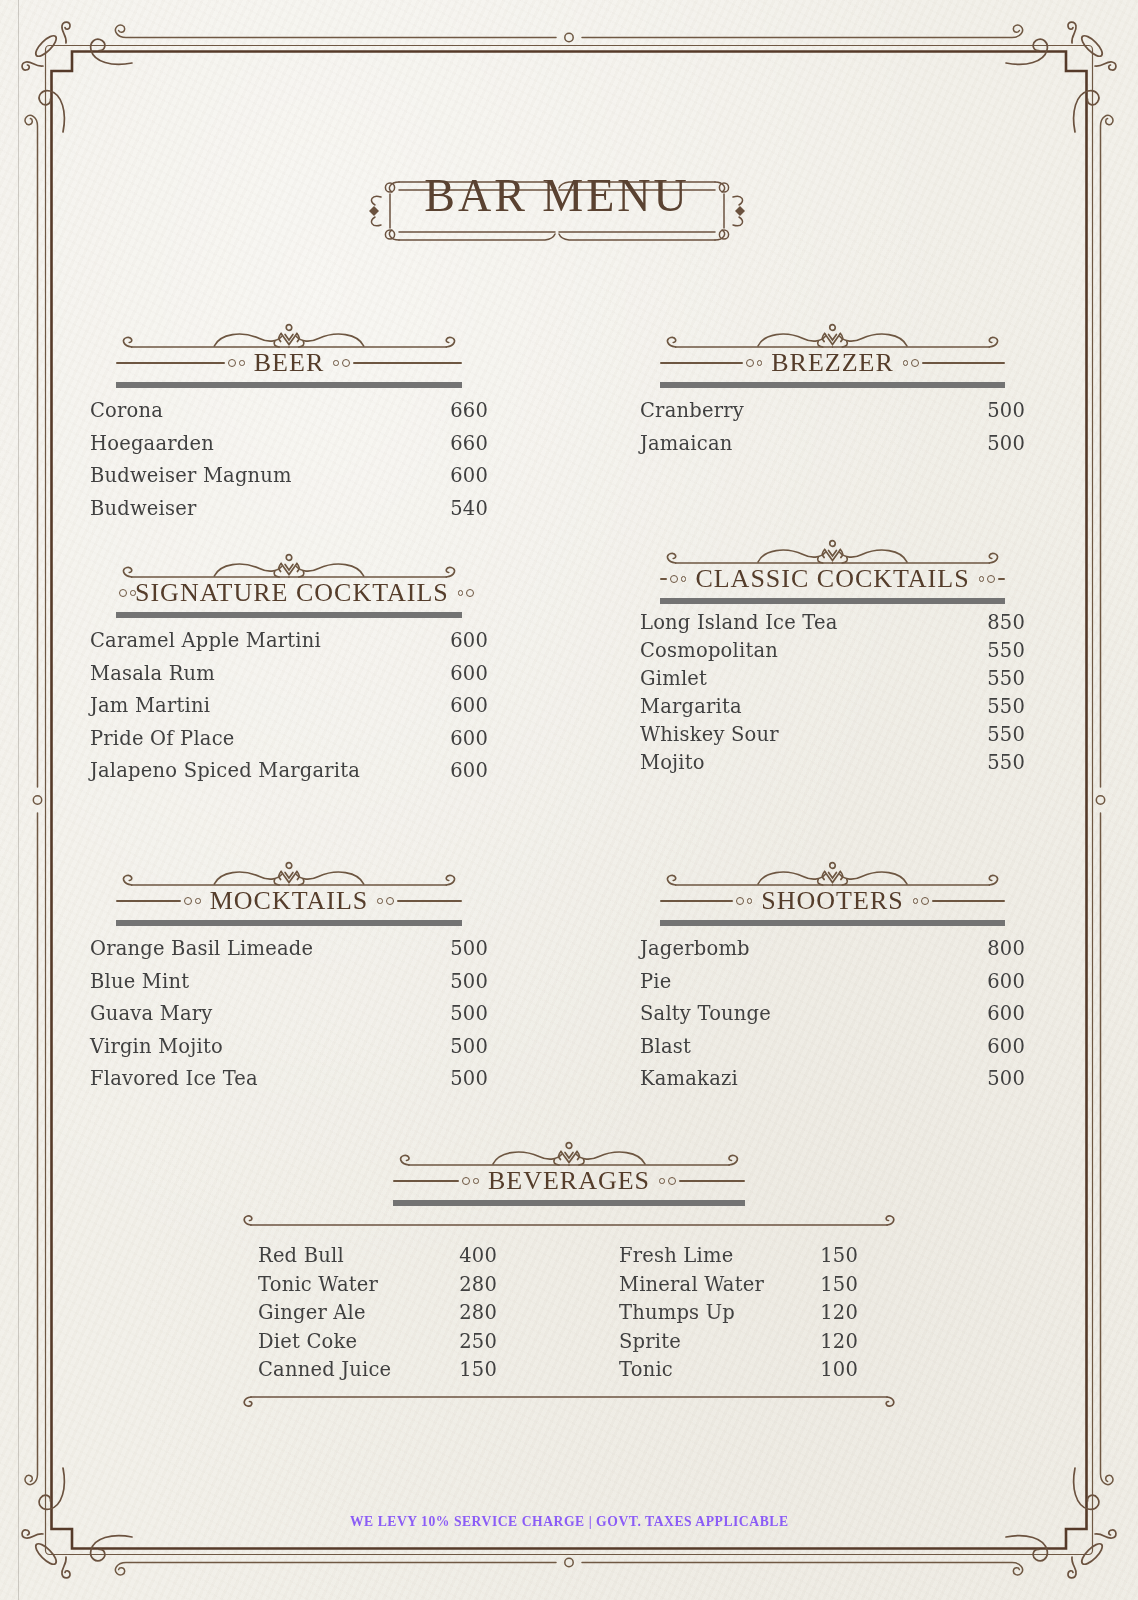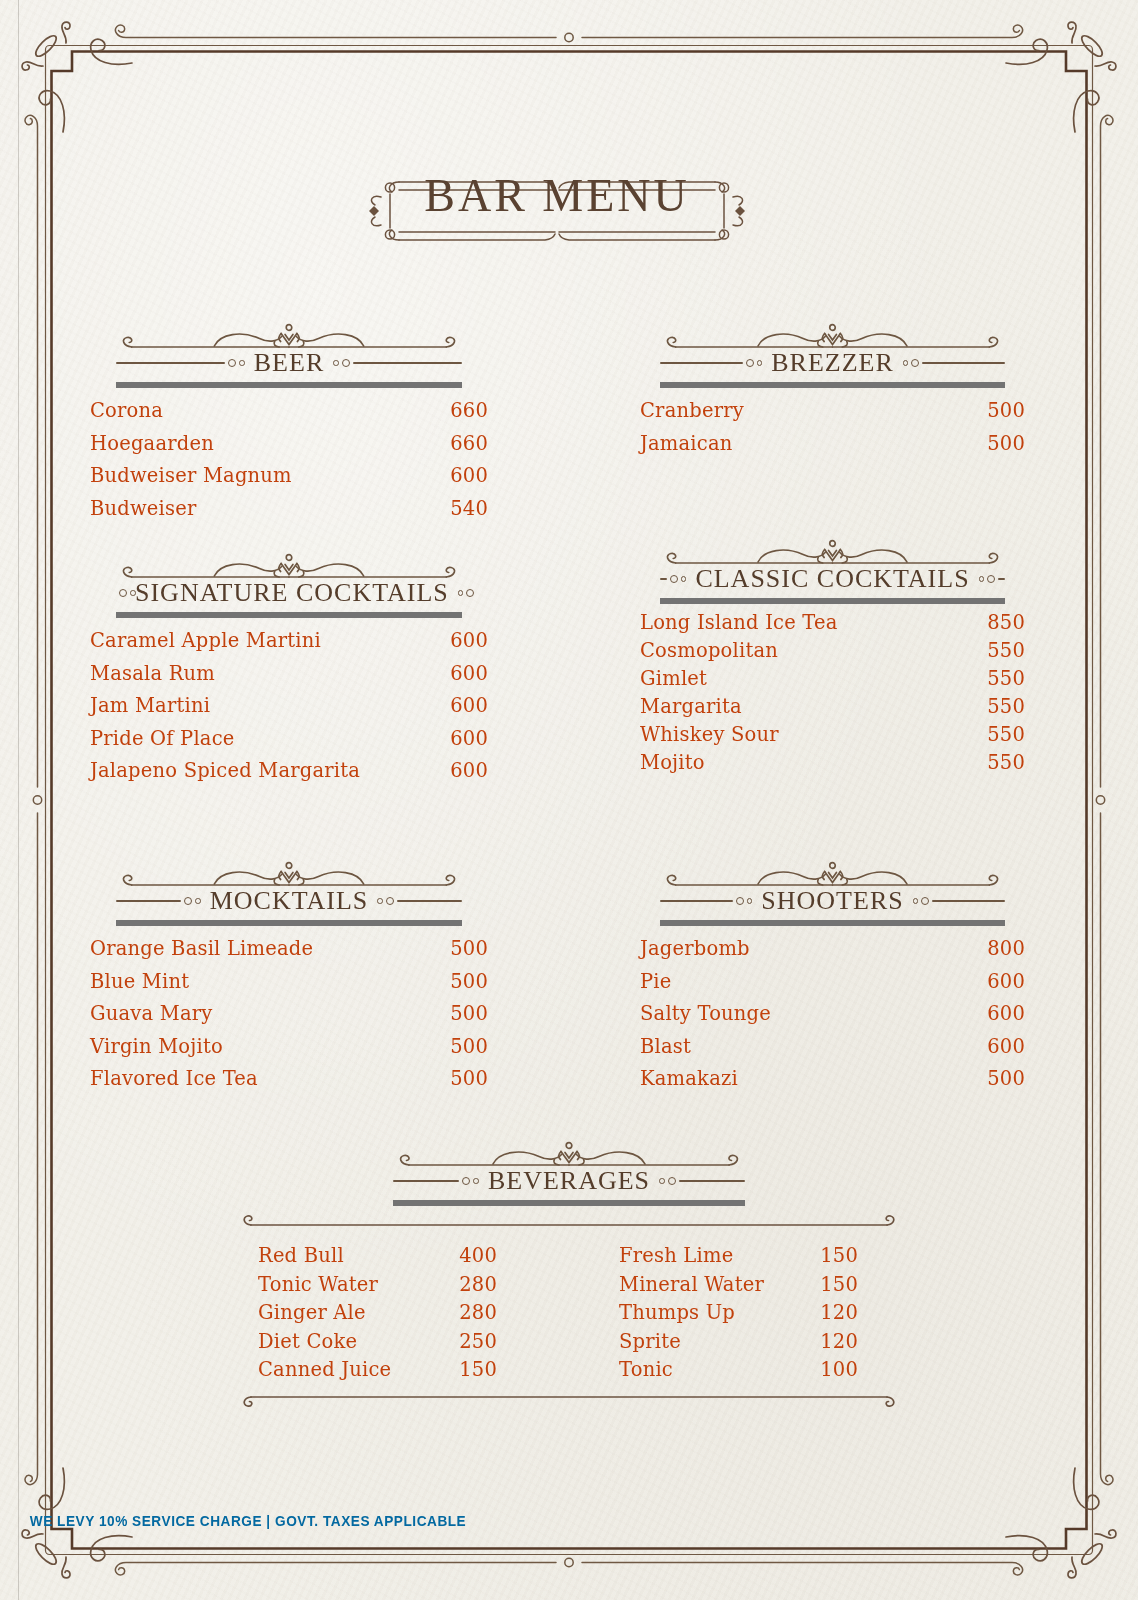--- a/index.html
+++ b/index.html
@@ -47,37 +47,37 @@
   .ring{box-sizing:border-box;border:1.6px solid #6d5641;border-radius:50%;flex:none;}
   .ring-lg{width:8px;height:8px;}
   .ring-sm{width:5.5px;height:5.5px;}
   .sec-title{
     margin:0 9px;font-family:"Liberation Serif", serif;font-weight:400;
     font-size:26px;line-height:1;letter-spacing:1px;color:#553d2b;white-space:nowrap;
   }
   .items{margin-top:5px;}
   .item{
     display:flex;justify-content:space-between;align-items:baseline;
-    font-size:19.5px;line-height:1;letter-spacing:0.2px;color:#c2410c;margin-top:13px;
+    font-size:19.5px;line-height:1;letter-spacing:0.2px;color:#404040;margin-top:13px;
   }
   .items-tight .item{margin-top:8.5px;}
 
   
   .bev-head{width:352px;margin:0 auto;}
   .bracket{width:100%;height:16px;}
   .bev-items{
     display:grid;grid-template-columns:1fr 1fr;column-gap:122px;
     padding:0 40px 0 18px;margin-top:8px;
   }
   .bev-items .item{margin-top:9px;}
 
   
   .footer-note{
-    position:absolute;left:0;top:1512px;width:100%;text-align:left;
-    color:#0369a1;font-family:Liberation Sans, sans-serif;
+    position:absolute;left:0;top:1512px;width:100%;text-align:center;
+    color:#8b5cf6;font-family:Liberation Serif, serif;
   }
   .footer-note span{
     display:inline-block;transform:scaleX(0.88);
     font-weight:700;font-size:15.5px;letter-spacing:0.6px;
   }
 </style>
 </head>
 <body>
 
 <svg width="0" height="0" style="position:absolute" aria-hidden="true">

